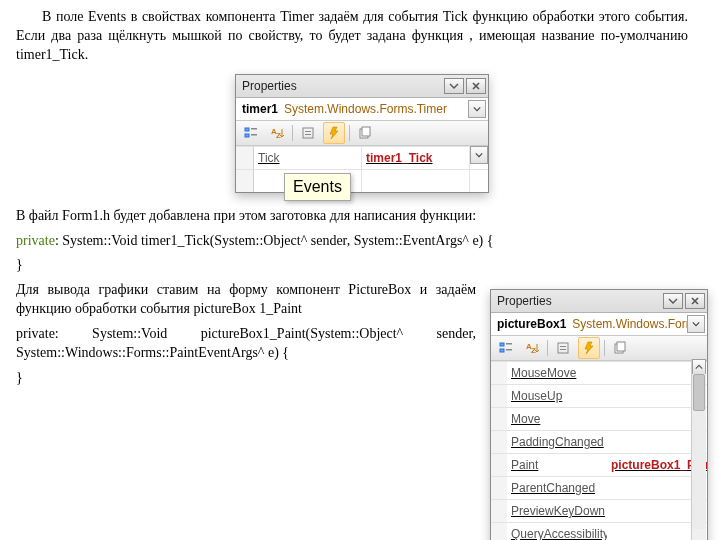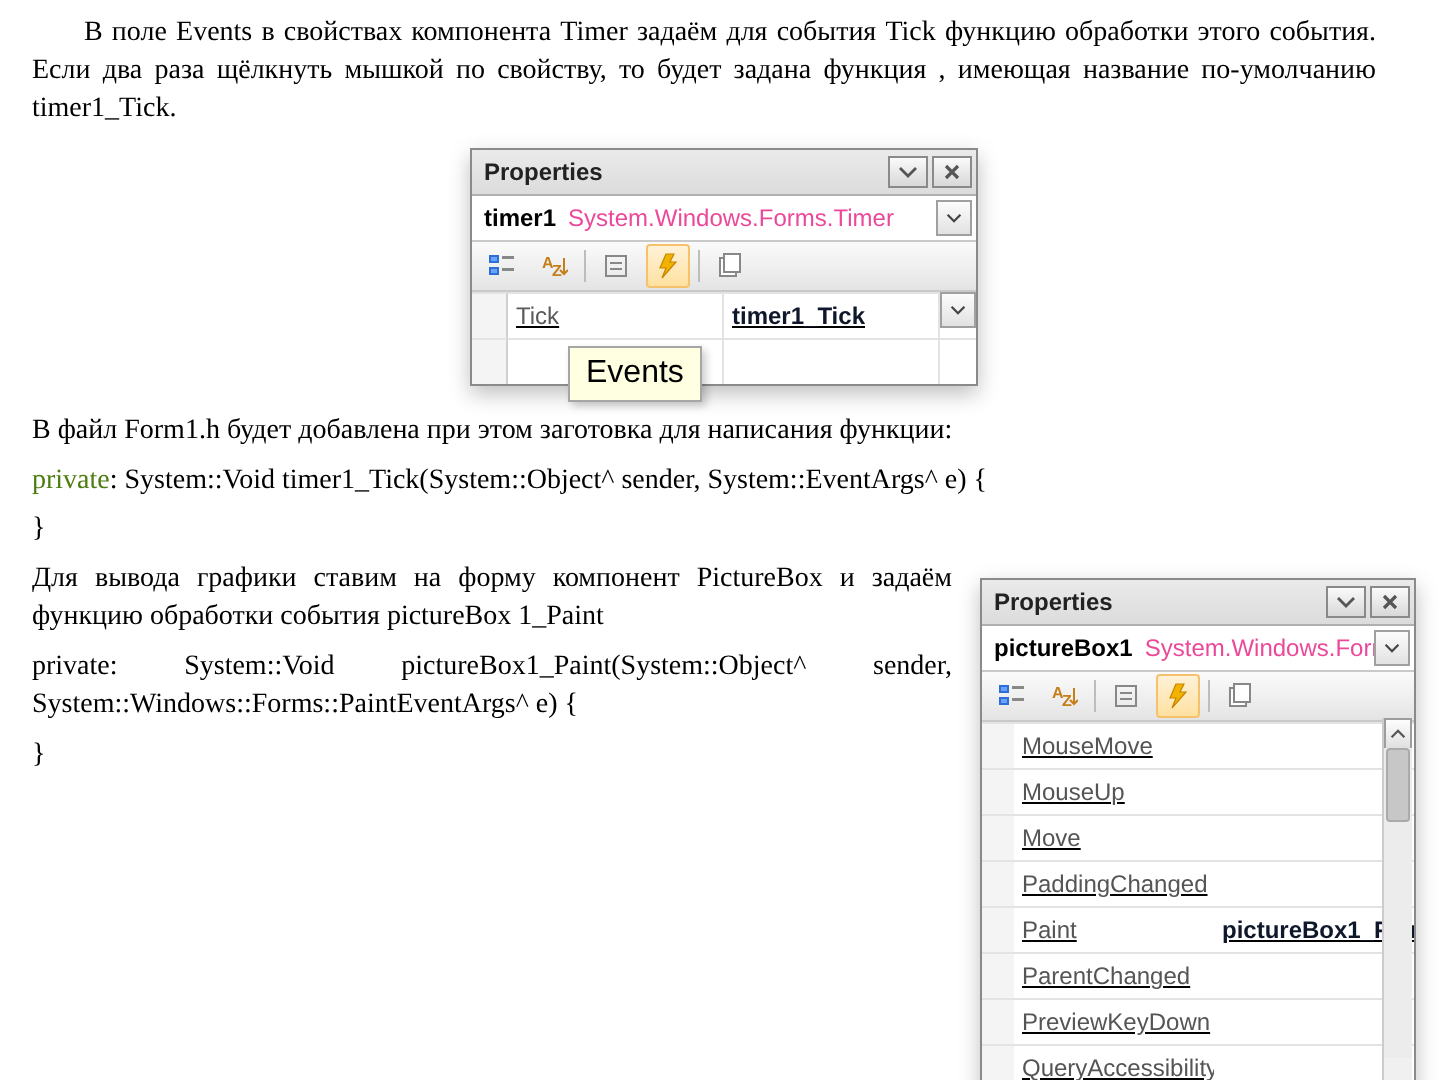--- a/index.html
+++ b/index.html
@@ -36,21 +36,21 @@
     display: flex;
     align-items: center;
     justify-content: space-between;
     height: 22px;
     padding: 0 2px 0 6px;
     background: linear-gradient(#eaeaea, #dcdcdc);
     border-bottom: 1px solid #b0b0b0;
   }
   .props-title {
     font-size: 12px;
-    font-weight: bold;
+    font-weight: normal;
     color: #222;
   }
   .title-btns { display: flex; gap: 2px; }
   .title-btn {
     width: 18px; height: 14px;
     border: 1px solid #8a8a8a;
     background: linear-gradient(#fafafa, #d8d8d8);
     display: flex; align-items: center; justify-content: center;
   }
   .title-btn svg { width: 10px; height: 10px; }
@@ -58,21 +58,21 @@
   .obj-selector {
     display: flex;
     align-items: center;
     height: 22px;
     padding: 0 2px 0 6px;
     background: #fff;
     border-bottom: 1px solid #c9c9c9;
     font-size: 12px;
   }
   .obj-selector .name { font-weight: bold; margin-right: 6px; }
-  .obj-selector .type { color: #ec4899; flex: 1; white-space: nowrap; overflow: hidden; text-overflow: clip; }
+  .obj-selector .type { color: #a16207; flex: 1; white-space: nowrap; overflow: hidden; text-overflow: clip; }
   .obj-selector .dd {
     width: 16px; height: 16px; border: 1px solid #a0a0a0;
     background: linear-gradient(#fcfcfc,#e2e2e2);
     display:flex; align-items:center; justify-content:center;
   }
 
   .toolbar {
     display: flex;
     align-items: center;
     gap: 4px;
@@ -108,21 +108,21 @@
     white-space: nowrap;
     overflow: hidden;
     color: #5a5a5a;
     background: #fff;
   }
   .cell.gutter {
     background: #f4f4f4;
     border-right: 1px solid #d0d0d0;
   }
   .cell.name  { background: #fff; }
-  .cell.value { font-weight: bold; color: #0f172a; background:#fff; }
+  .cell.value { font-weight: bold; color: #b91c1c; background:#fff; }
   .cell.dd    {
     background: linear-gradient(#fcfcfc,#e2e2e2);
     border: 1px solid #a0a0a0;
     display:flex; align-items:center; justify-content:center;
     padding:0;
   }
   .selected .cell.name,
   .selected .cell.gutter {  }
   .props-list .cell { border-right: none; }
   .props-list .cell.name { color:#555; }

